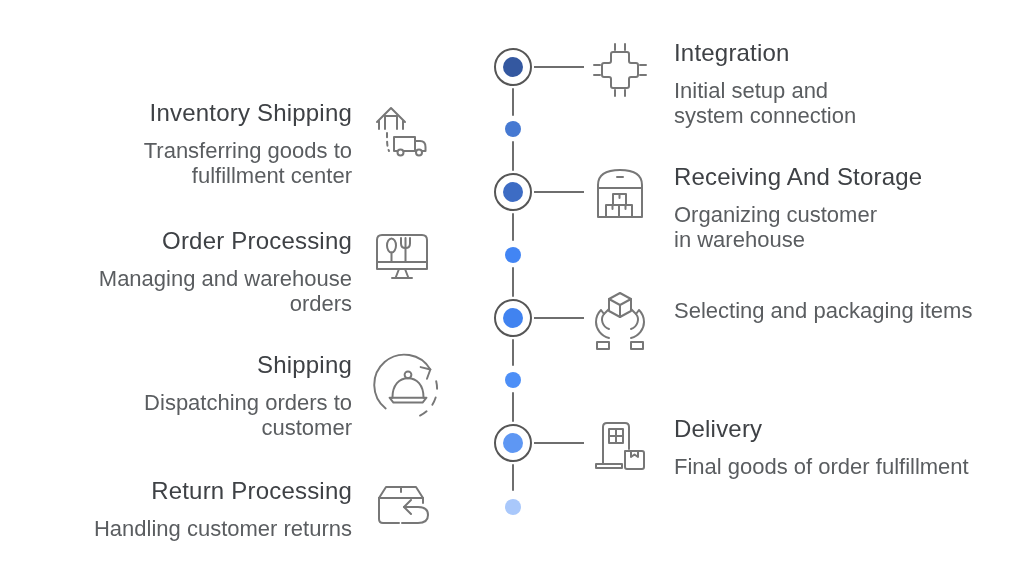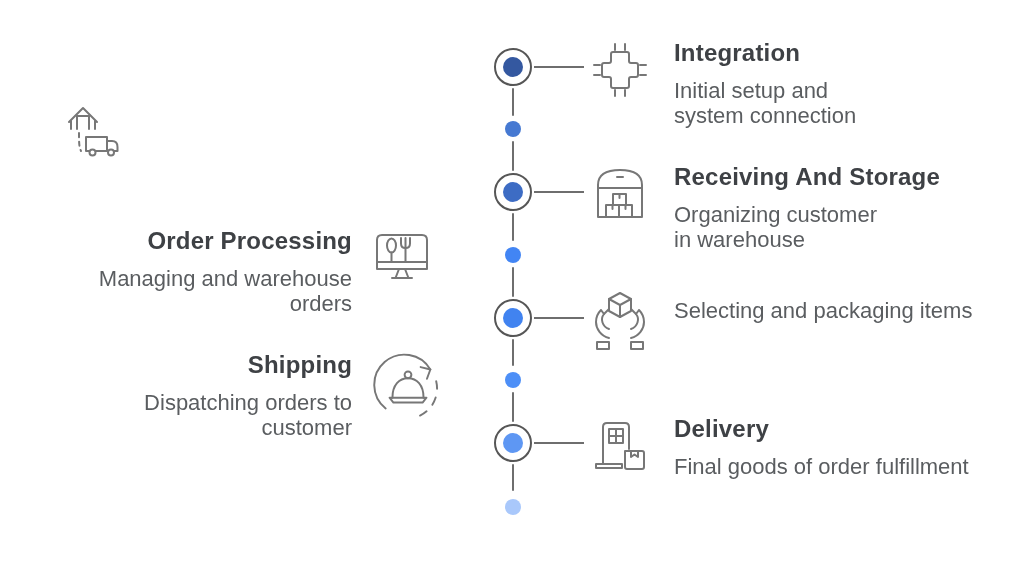--- a/index.html
+++ b/index.html
@@ -8,21 +8,21 @@
   }
   *{box-sizing:border-box;}
   html,body{margin:0;padding:0;background:#e8e8e8;}
   .canvas{position:relative;width:1024px;height:576px;background:var(--bg);overflow:hidden;
           font-family:"Liberation Sans",sans-serif;}
   .entry{position:absolute;display:flex;align-items:flex-start;}
   .entry.left{left:62px;gap:18px;}
   .entry.left .text{width:290px;text-align:right;}
   .entry.right{left:588px;gap:22px;}
   .entry.right .text{width:316px;text-align:left;}
-  .title{font-weight:700;font-size:24px;line-height:30px;color:var(--title);margin:0;letter-spacing:.2px;}
+  .title{font-weight:400;font-size:24px;line-height:30px;color:var(--title);margin:0;letter-spacing:.2px;}
   .desc{font-size:22px;line-height:25px;color:var(--desc);margin:10px 0 0;}
   .entry.right .desc.narrow{max-width:214px;}
   .icon-box{width:64px;height:64px;flex:0 0 auto;}
   .icon-box.lg{width:70px;height:70px;margin-top:-2px;}
   .entry.left .icon-box{margin-top:2px;}
   svg.ic{width:100%;height:100%;display:block;}
   svg.ic path,svg.ic circle,svg.ic ellipse,svg.ic rect{
     fill:none;stroke:var(--stroke);stroke-width:2;stroke-linecap:round;stroke-linejoin:round;}
   svg.ic .wheel{fill:#ffffff;}
   .vseg{position:absolute;left:512px;width:2px;background:var(--line);border-radius:1px;}
@@ -64,20 +64,24 @@
         <div class="node-inner" style="background: rgb(94, 151, 243);"></div>
       </div>
 
     <div class="t-dot" style="top: 121px; background: rgb(70, 121, 210);"></div>
     <div class="t-dot" style="top: 247px; background: rgb(66, 133, 244);"></div>
     <div class="t-dot" style="top: 372px; background: rgb(77, 143, 247);"></div>
     <div class="t-dot" style="top: 499px; background: rgb(169, 200, 251);"></div>
   </div>
 
   <div class="entry left" style="top:98px">
+    <div class="text">
+      <h2 class="title">Inventory Shipping</h2>
+      <p class="desc">Transferring goods to fulfillment center</p>
+    </div>
     <div class="icon-box">
       <svg class="ic" viewBox="0 0 64 64">
         <path d="M7 22 L21 8 L35 22"></path>
         <path d="M9 21 V29 M33 21 V29"></path>
         <path d="M15 29 V16 M27 29 V16 M15 16 H27"></path>
         <path d="M17 33 C17 42 17 47 19 51" stroke-dasharray="4 4.5"></path>
         <path d="M24 37 H45 V51 H24 Z"></path>
         <path d="M45 41 H50 C54 41 55.5 43.5 55.5 47 V51 H45"></path>
         <circle class="wheel" cx="30.5" cy="52.5" r="3"></circle>
         <circle class="wheel" cx="49" cy="52.5" r="3"></circle>
@@ -113,20 +117,36 @@
         <path d="M13 58 A31 31 0 1 1 59 18"></path>
         <path d="M59 18 l-10 -2.5 M59 18 l-3.5 9.5"></path>
         <path d="M65 30 A31 31 0 0 1 47 66" stroke-dasharray="8 9"></path>
         <path d="M20 47 C20 34 27 27 36 27 C45 27 52 34 52 47"></path>
         <circle cx="36" cy="23.5" r="3.5"></circle>
         <path d="M17 47 H55 L51 52 H21 Z"></path>
       </svg>
     </div>
   </div>
 
+  <div class="entry left" style="top:476px">
+    <div class="text">
+      <h2 class="title">Return Processing</h2>
+      <p class="desc">Handling customer returns</p>
+    </div>
+    <div class="icon-box">
+      <svg class="ic" viewBox="0 0 64 64">
+        <path d="M9 20 L16 9 H46 L53 20"></path>
+        <path d="M31 9 V14"></path>
+        <path d="M9 20 H53 M53 20 V25"></path>
+        <path d="M9 20 V41 Q9 45 13 45 H29"></path>
+        <path d="M41 22 L34 29 L41 36"></path>
+        <path d="M34 29 H48 C55 29 58 32.5 58 37 C58 41.5 55 45 48 45 H32"></path>
+      </svg>
+    </div>
+  </div>
 
   <div class="entry right" style="top:38px">
     <div class="icon-box">
       <svg class="ic" viewBox="0 0 64 64">
         <path d="M25 14 H39 Q41 14 41 16 V23 Q41 25 43 25 H48 Q50 25 50 27 V37 Q50 39 48 39 H43 Q41 39 41 41 V48 Q41 50 39 50 H25 Q23 50 23 48 V41 Q23 39 21 39 H16 Q14 39 14 37 V27 Q14 25 16 25 H21 Q23 25 23 23 V16 Q23 14 25 14 Z"></path>
         <path d="M27 6 V12 M37 6 V12"></path>
         <path d="M27 52 V58 M37 52 V58"></path>
         <path d="M6 27 H12 M6 37 H12"></path>
         <path d="M52 27 H58 M52 37 H58"></path>
       </svg>

